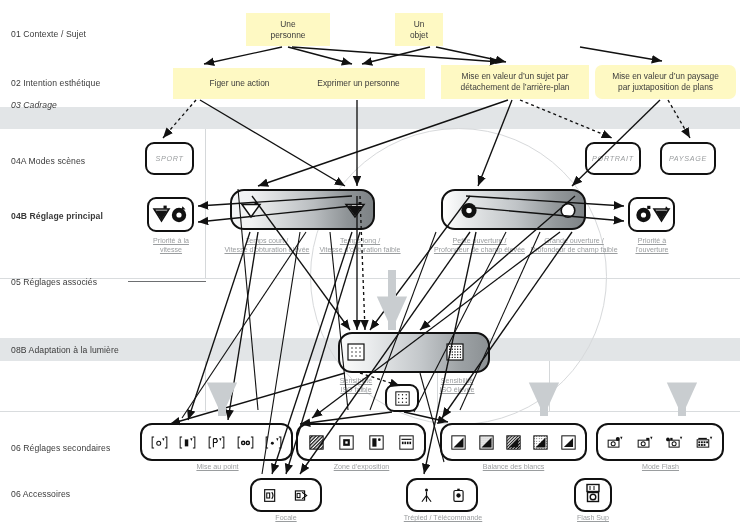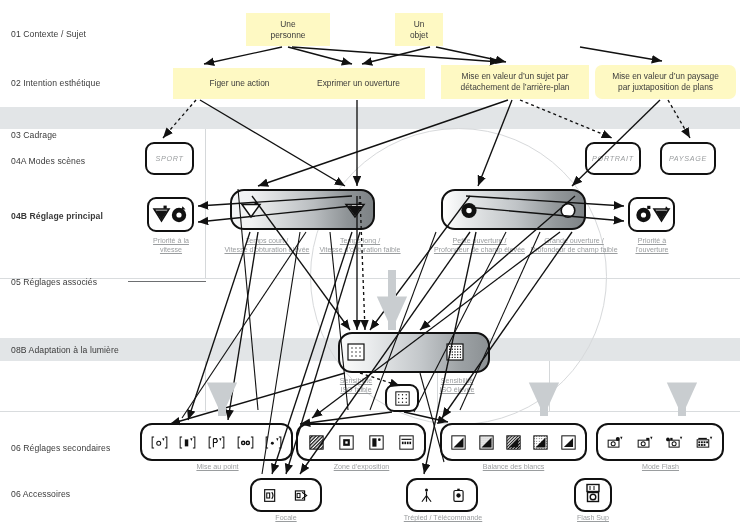--- a/index.html
+++ b/index.html
@@ -134,34 +134,34 @@
 
   <div class="vline" style="left:205px;top:129px;height:149px;"></div>
   <div class="vline" style="left:205px;top:361px;height:50px;"></div>
   <div class="vline" style="left:437px;top:338px;height:73px;"></div>
   <div class="vline" style="left:549px;top:361px;height:50px;"></div>
 
   <div class="bigcircle" style="left:310px;top:128px;width:295px;height:295px;"></div>
 
   <div class="rowlabel" style="left:11px;top:29px;">01 Contexte / Sujet</div>
   <div class="rowlabel" style="left:11px;top:78px;">02 Intention esthétique</div>
-  <div class="rowlabel" style="left:11px;top:130px;">03 Cadrage</div>
+  <div class="rowlabel" style="left:11px;top:100px;font-style:italic;">03 Cadrage</div>
   <div class="rowlabel" style="left:11px;top:156px;">04A Modes scènes</div>
   <div class="rowlabel" style="left:11px;top:211px;font-weight:bold;">04B Réglage principal</div>
   <div class="rowlabel" style="left:11px;top:277px;">05 Réglages associés</div>
   <div class="leader" style="left:128px;top:281px;width:78px;"></div>
   <div class="rowlabel" style="left:11px;top:345px;">08B Adaptation à la lumière</div>
   <div class="rowlabel" style="left:11px;top:443px;">06 Réglages secondaires</div>
   <div class="rowlabel" style="left:11px;top:489px;">06 Accessoires</div>
 
   <div class="greybox" style="left:246px;top:13px;width:84px;height:33px;">Une personne</div>
   <div class="greybox" style="left:395px;top:13px;width:48px;height:33px;">Un objet</div>
 
   <div class="greybox" style="left:141px;top:68px;width:133px;height:31px;margin-left:32px;">Figer une action</div>
-  <div class="greybox" style="left:292px;top:68px;width:133px;height:31px;">Exprimer un ouverture</div>
+  <div class="greybox" style="left:292px;top:68px;width:133px;height:31px;">Exprimer un personne</div>
   <div class="greybox" style="left:441px;top:65px;width:148px;height:34px;">Mise en valeur d’un sujet par détachement de l’arrière-plan</div>
   <div class="greybox" style="left:595px;top:65px;width:141px;height:34px;border-radius:7px;">Mise en valeur d’un paysage par juxtaposition de plans</div>
 
   <div class="rbox scenebox" style="left:145px;top:142px;width:49px;height:33px;">SPORT</div>
   <div class="rbox scenebox" style="left:585px;top:142px;width:56px;height:33px;">PORTRAIT</div>
   <div class="rbox scenebox" style="left:660px;top:142px;width:56px;height:33px;">PAYSAGE</div>
 
   <div class="rbox" style="left:147px;top:197px;width:47px;height:35px;">
     <span class="gicon" style="width:38px;height:20px;">
       <svg viewBox="0 0 38 20">

